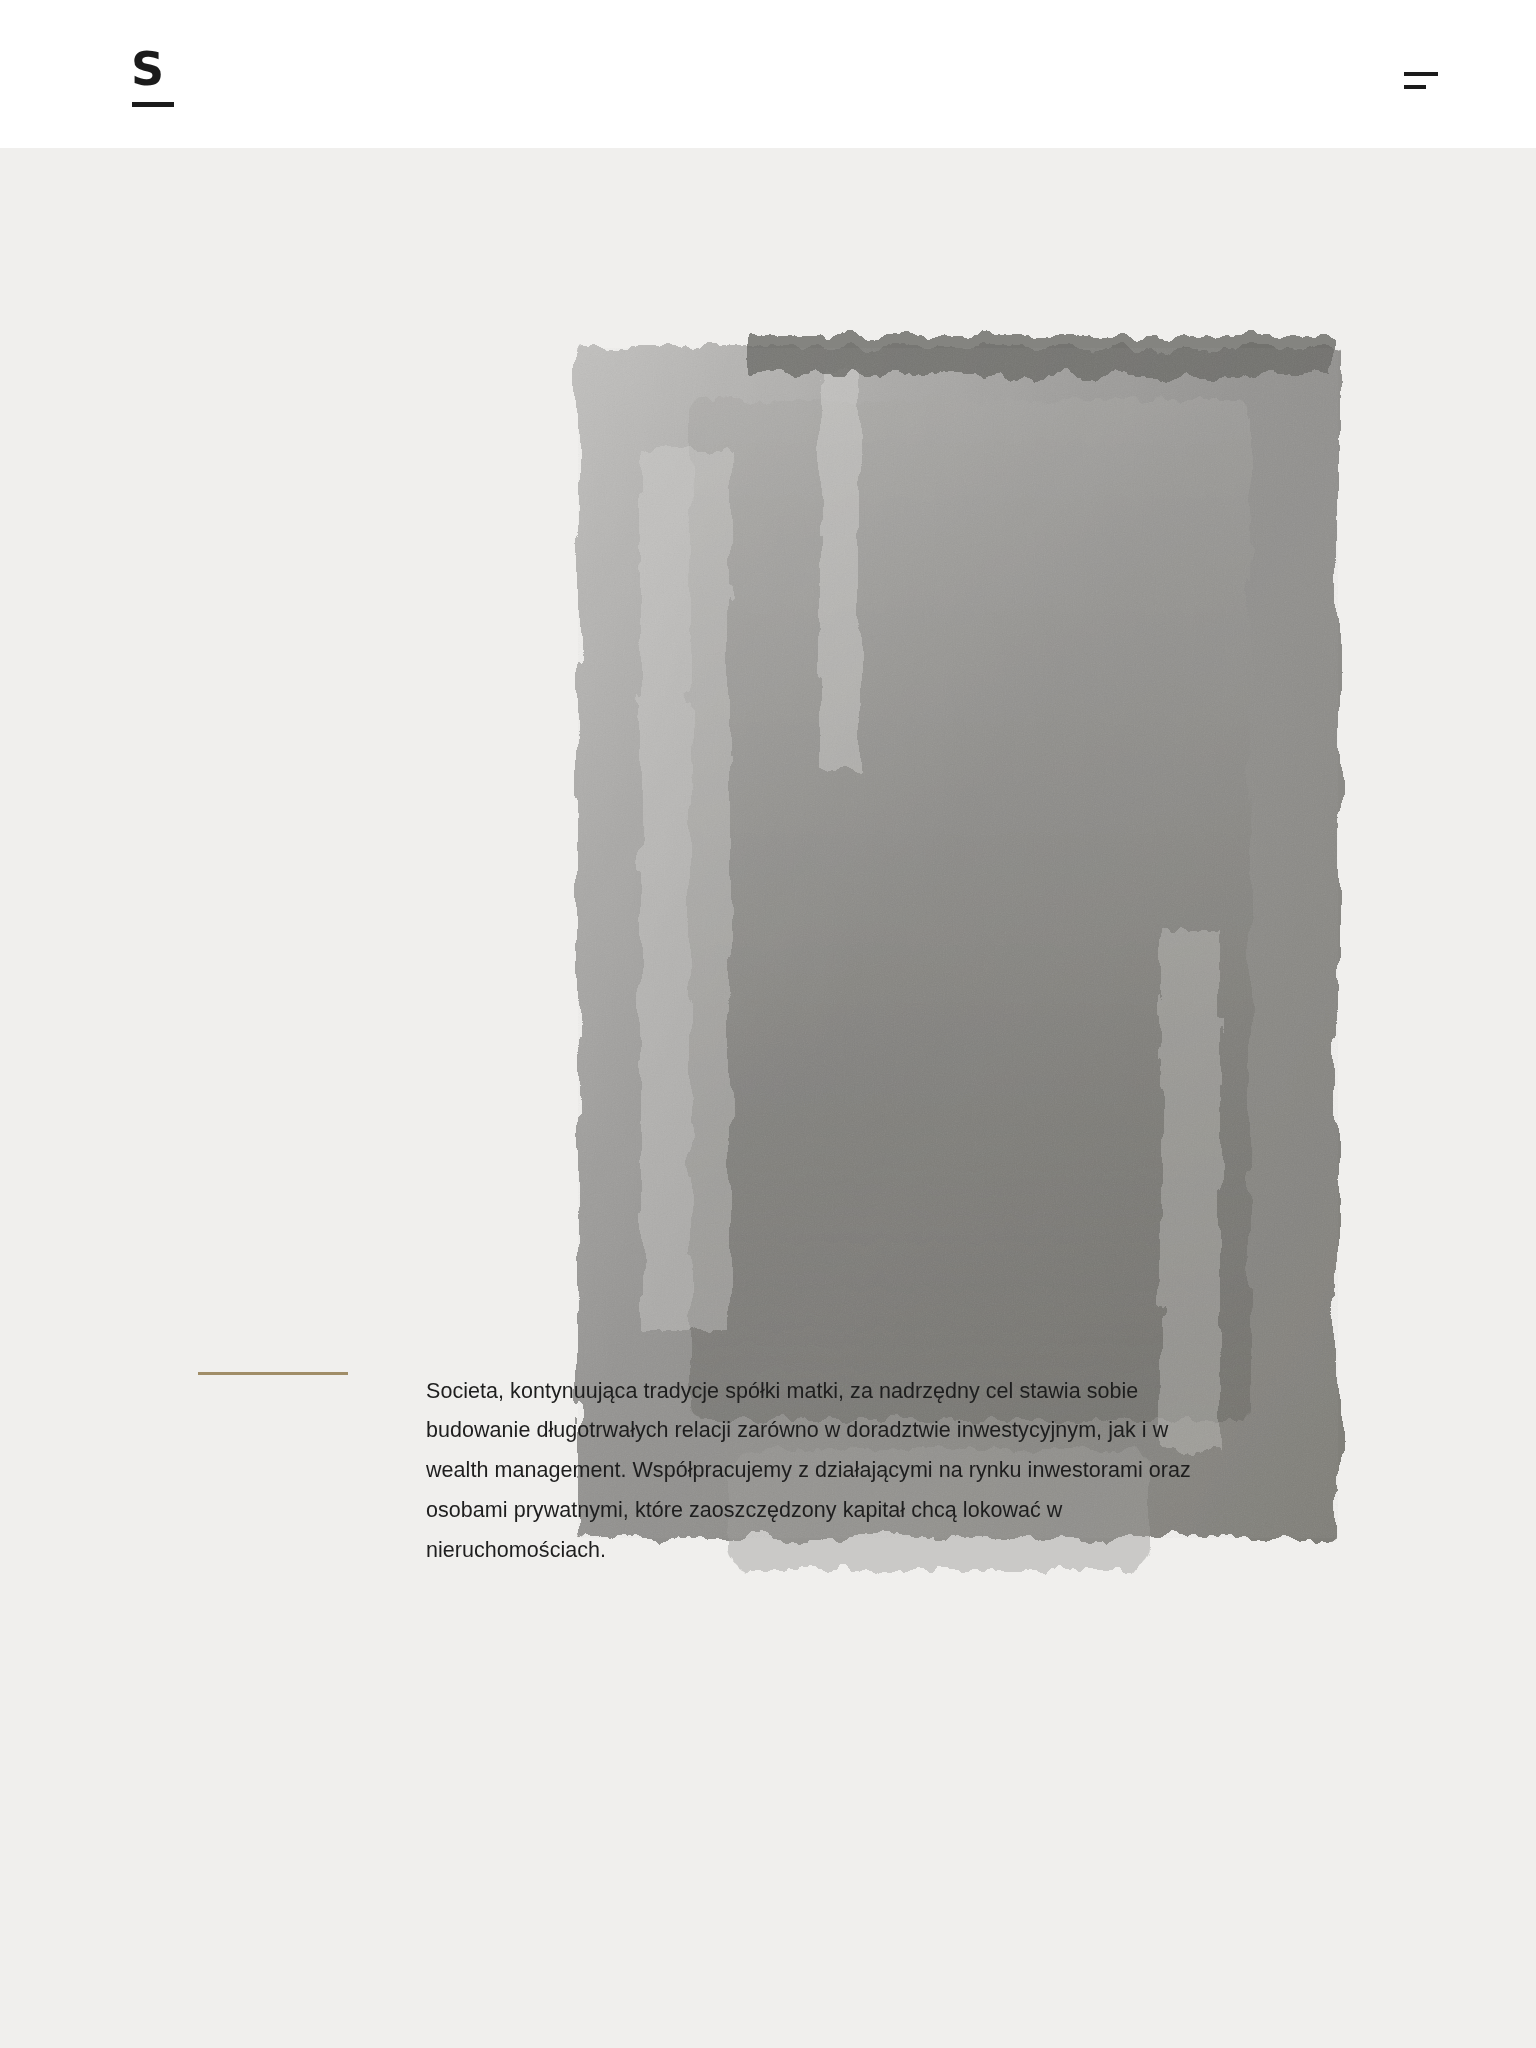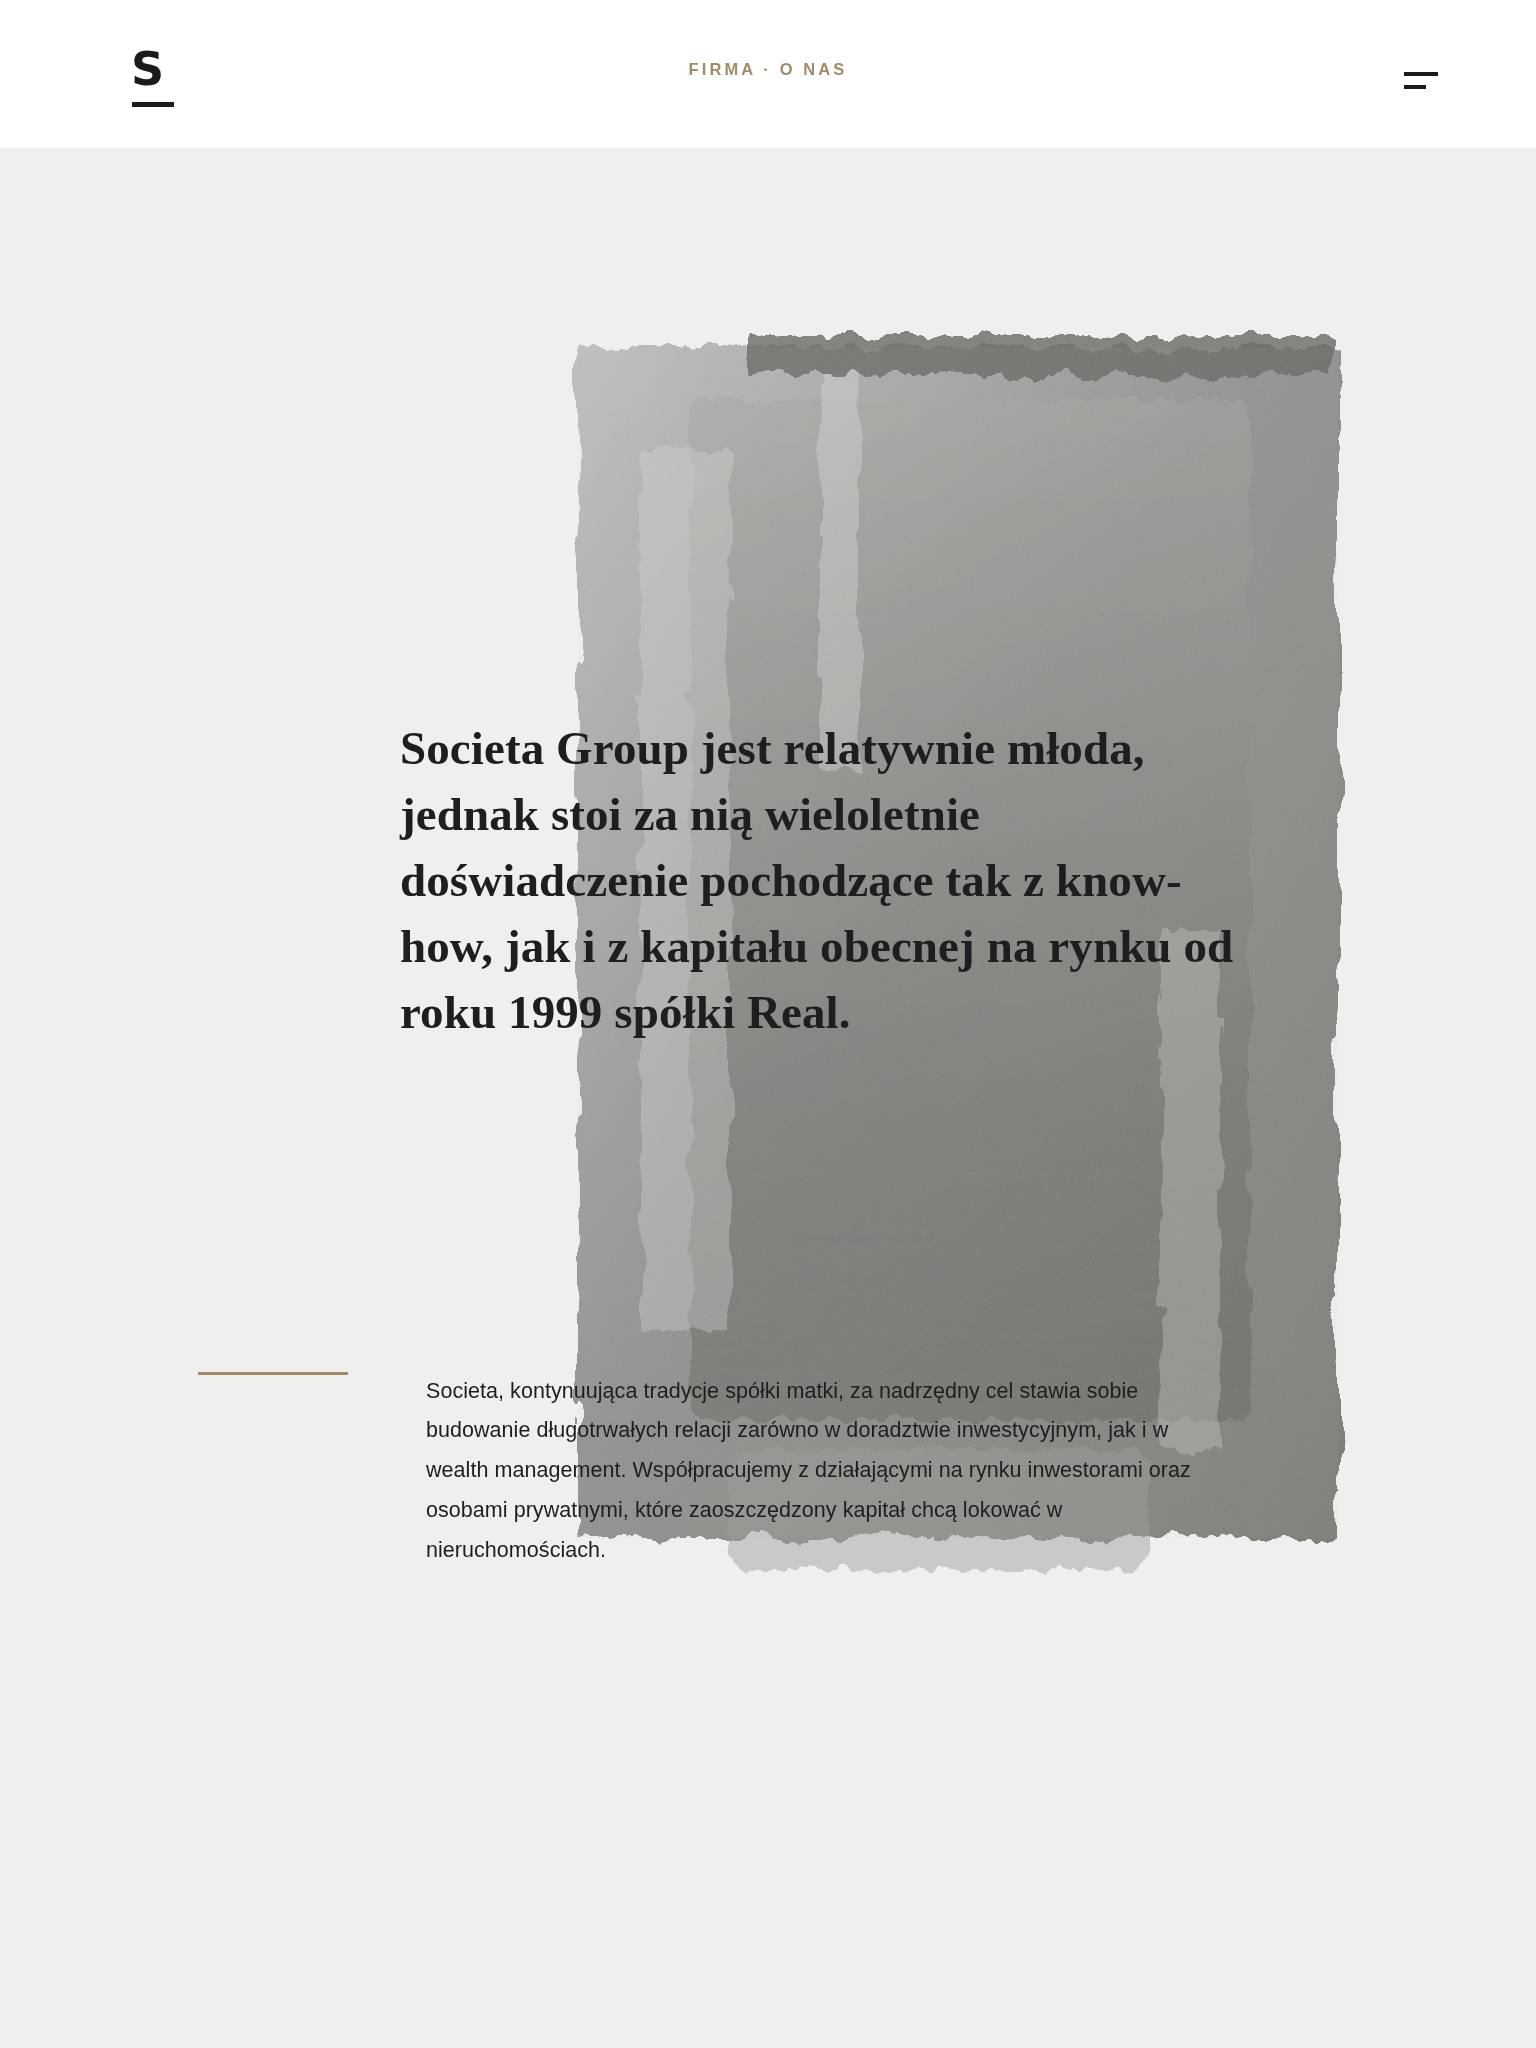--- a/index.html
+++ b/index.html
@@ -141,21 +141,20 @@
 </head>
 <body>
 
 <div class="site-header">
 
   <div class="logo">
     <div class="logo-mark">S</div>
     <div class="logo-underline"></div>
   </div>
 
-  <div class="header-breadcrumb">FIRMA · O NAS</div>
 
   <div class="menu-toggle">
     <span class="bar b1"></span>
     <span class="bar b2"></span>
   </div>
 
 </div>
 
 <div class="art-wrap">
   <svg width="900" height="1400" viewBox="0 0 900 1400" xmlns="http://www.w3.org/2000/svg" aria-hidden="true">
@@ -211,20 +210,19 @@
     </g>
 
     <g filter="url(#grainy)" opacity="0.5">
       <rect x="58" y="18" width="760" height="1190" fill="#8a8986"></rect>
     </g>
   </svg>
 </div>
 
 <div class="content">
 
-  <h1 class="headline">Societa Group jest relatywnie młoda, jednak stoi za nią wieloletnie doświadczenie pochodzące tak z know-how, jak i z kapitału obecnej na rynku od roku 1999 spółki Real.</h1>
 
   <div class="intro-block">
     <span class="intro-rule"></span>
     <p class="intro-text">Societa, kontynuująca tradycje spółki matki, za nadrzędny cel stawia sobie budowanie długotrwałych relacji zarówno w doradztwie inwestycyjnym, jak i w wealth management. Współpracujemy z działającymi na rynku inwestorami oraz osobami prywatnymi, które zaoszczędzony kapitał chcą lokować w nieruchomościach.</p>
   </div>
 
 </div>
 
 </body></html>

